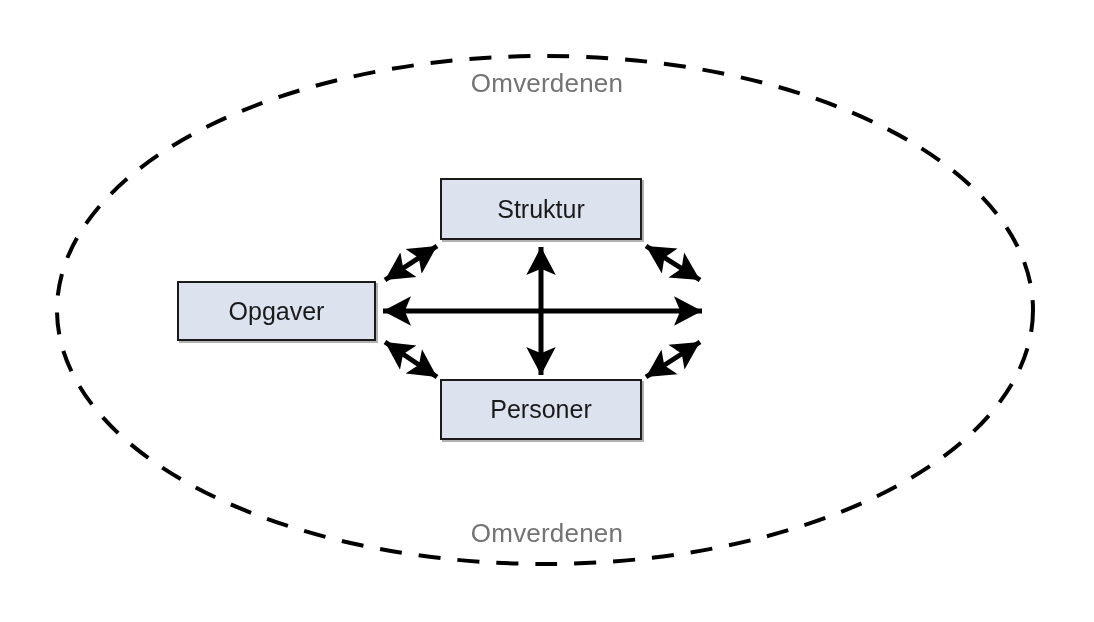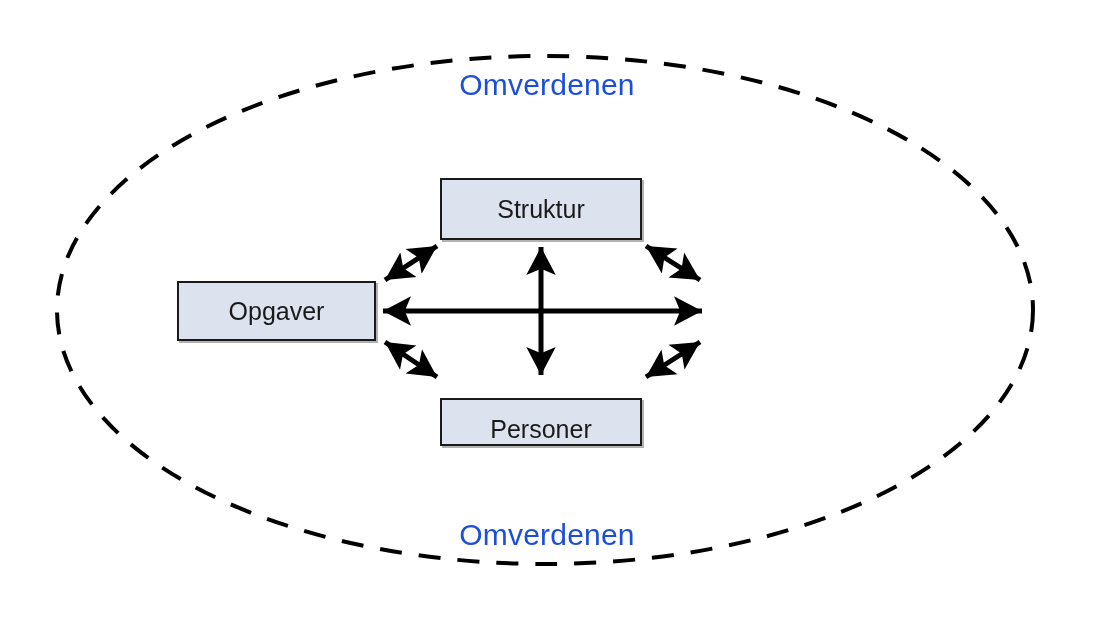--- a/index.html
+++ b/index.html
@@ -19,22 +19,22 @@
   }
   #diagram-svg {
     position: absolute;
     left: 0;
     top: 0;
     width: 1094px;
     height: 622px;
   }
   .env-label {
     position: absolute;
-    font-size: 30px;
-    color: #1d4ed8;
+    font-size: 26px;
+    color: #737373;
     letter-spacing: 0.2px;
     white-space: nowrap;
     font-family: "Liberation Sans", sans-serif;
   }
   #env-label-top {
     left: 0;
     top: 68px;
     width: 1094px;
     text-align: center;
   }
@@ -57,21 +57,21 @@
     font-family: "Liberation Sans", sans-serif;
     box-shadow: 2px 2px 0 rgba(0,0,0,0.30);
     z-index: 5;
   }
   .node-label {
     pointer-events: none;
   }
   #node-struktur  { left: 440px; top: 178px; width: 202px; height: 62px; }
   #node-opgaver   { left: 177px; top: 281px; width: 199px; height: 60px; }
   #node-teknologi { left: 709px; top: 281px; width: 199px; height: 60px; }
-  #node-personer  { left: 440px; top: 398px; width: 202px; height: 48px; align-items: flex-end; }
+  #node-personer  { left: 440px; top: 379px; width: 202px; height: 61px; }
 </style>
 </head>
 <body>
 
 <div id="canvas">
 
   <svg id="diagram-svg" viewBox="0 0 1094 622">
     <defs>
       <marker id="arrowStart" markerWidth="7" markerHeight="7" refX="5.6" refY="3.5" orient="auto-start-reverse" markerUnits="strokeWidth">
         <path d="M 5.6 3.5 L 0 0.55 L 1.25 3.5 L 0 6.45 Z" fill="#000000"></path>

